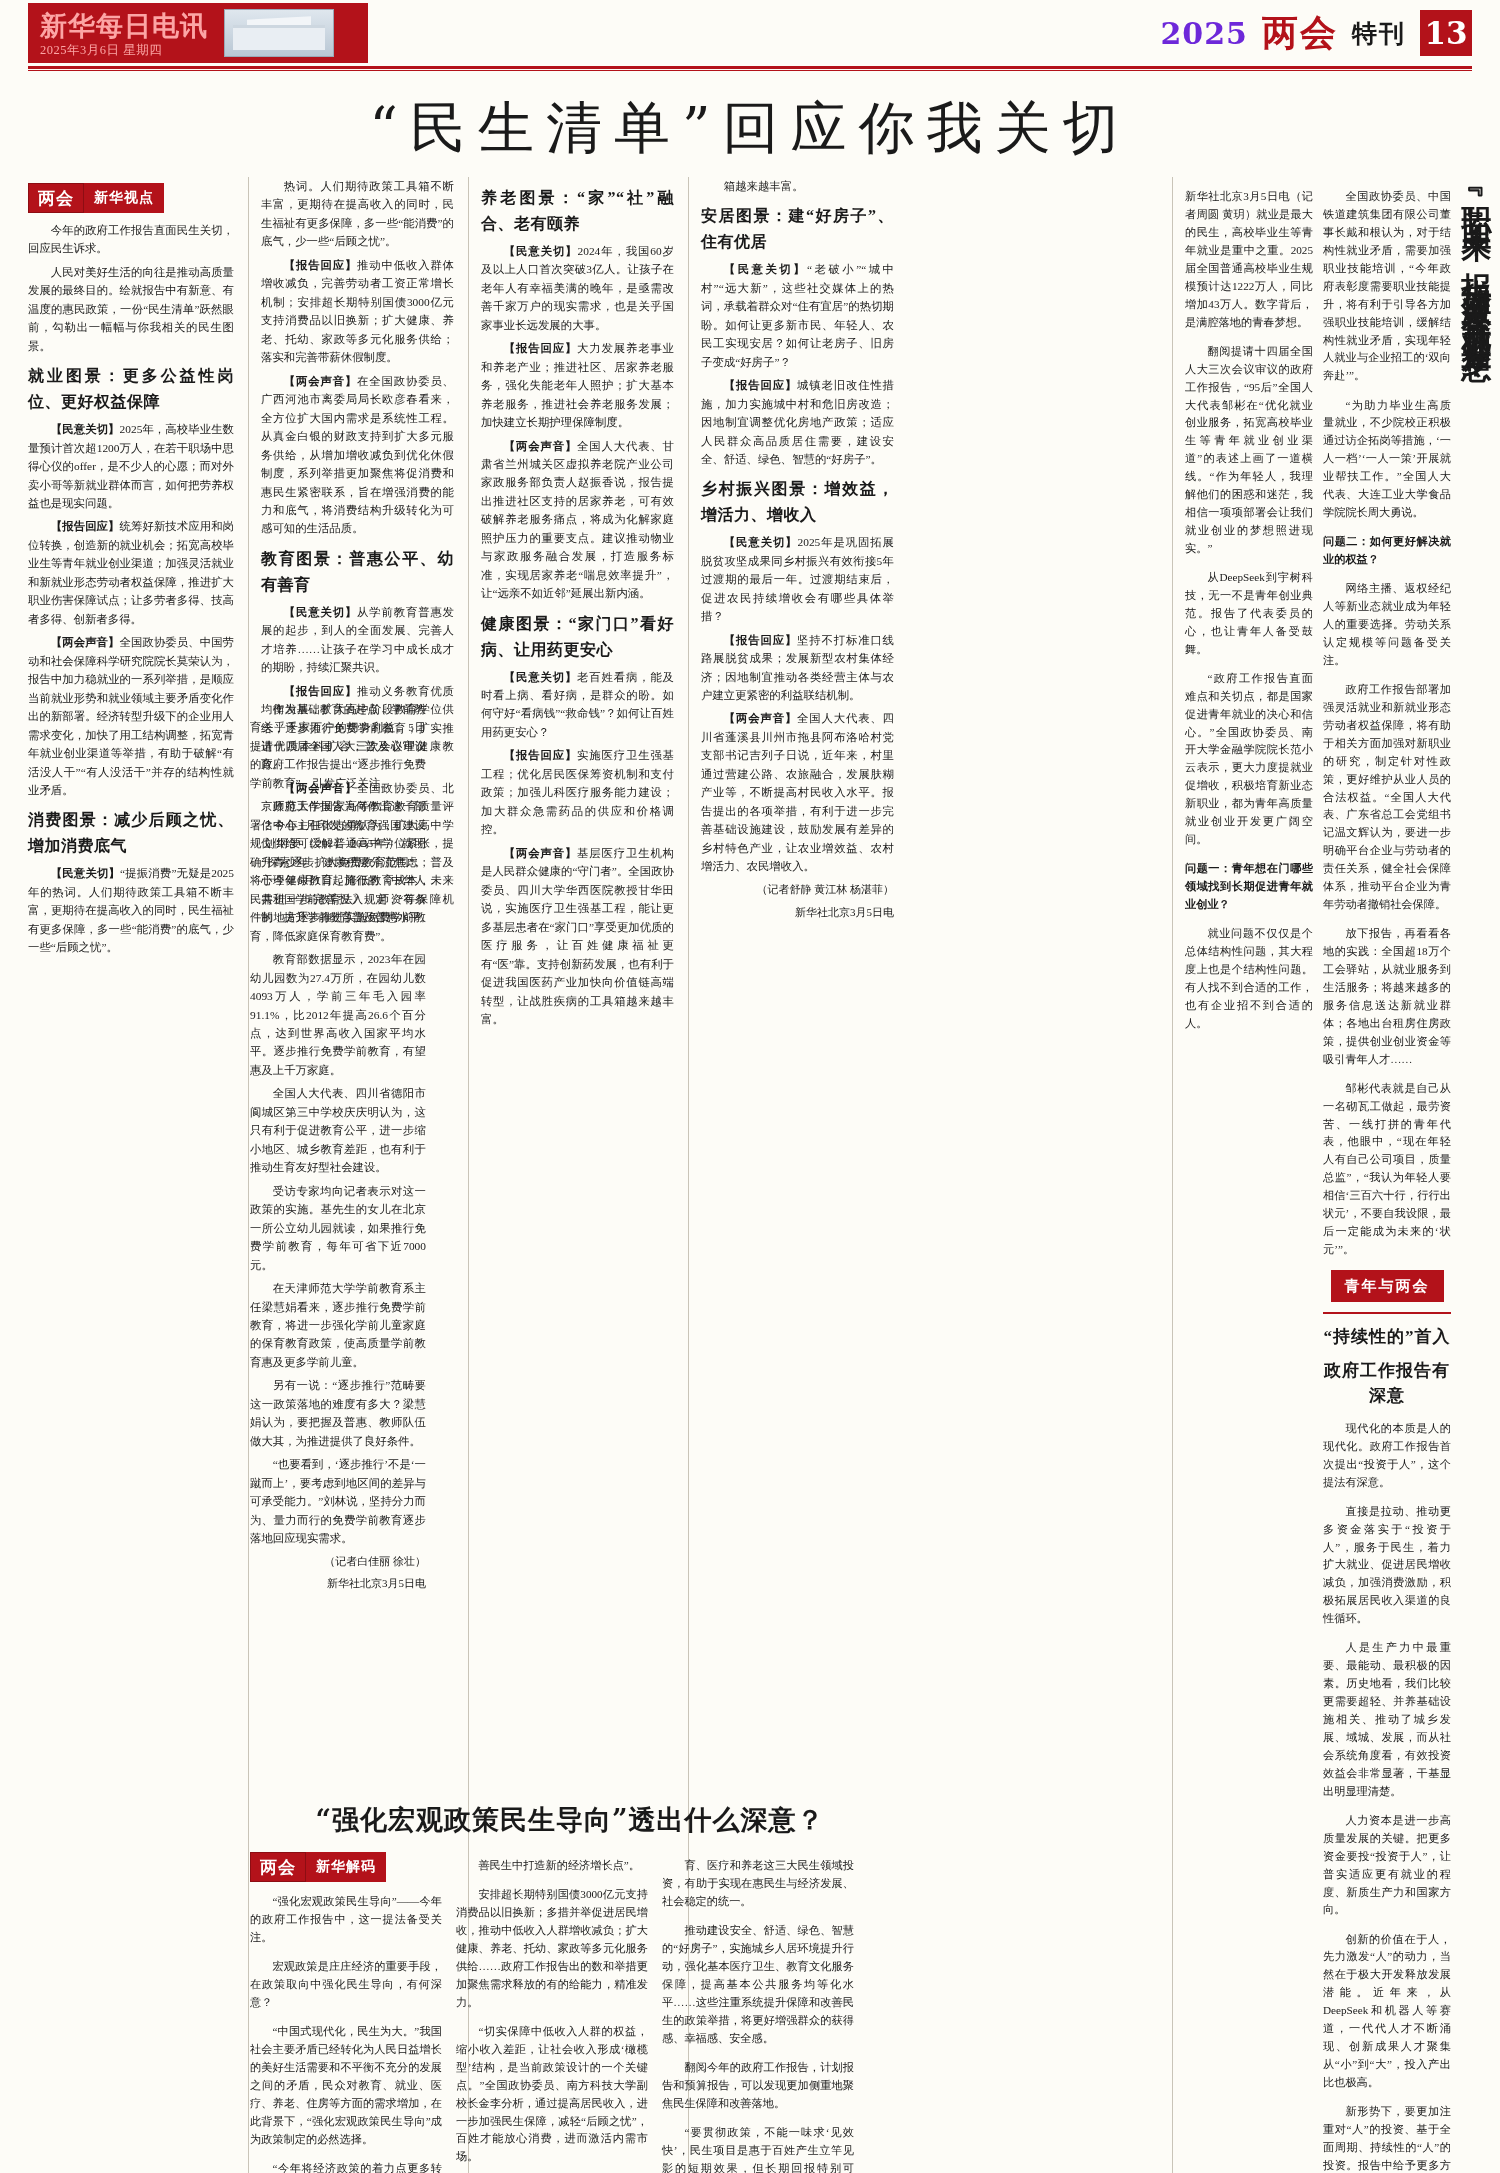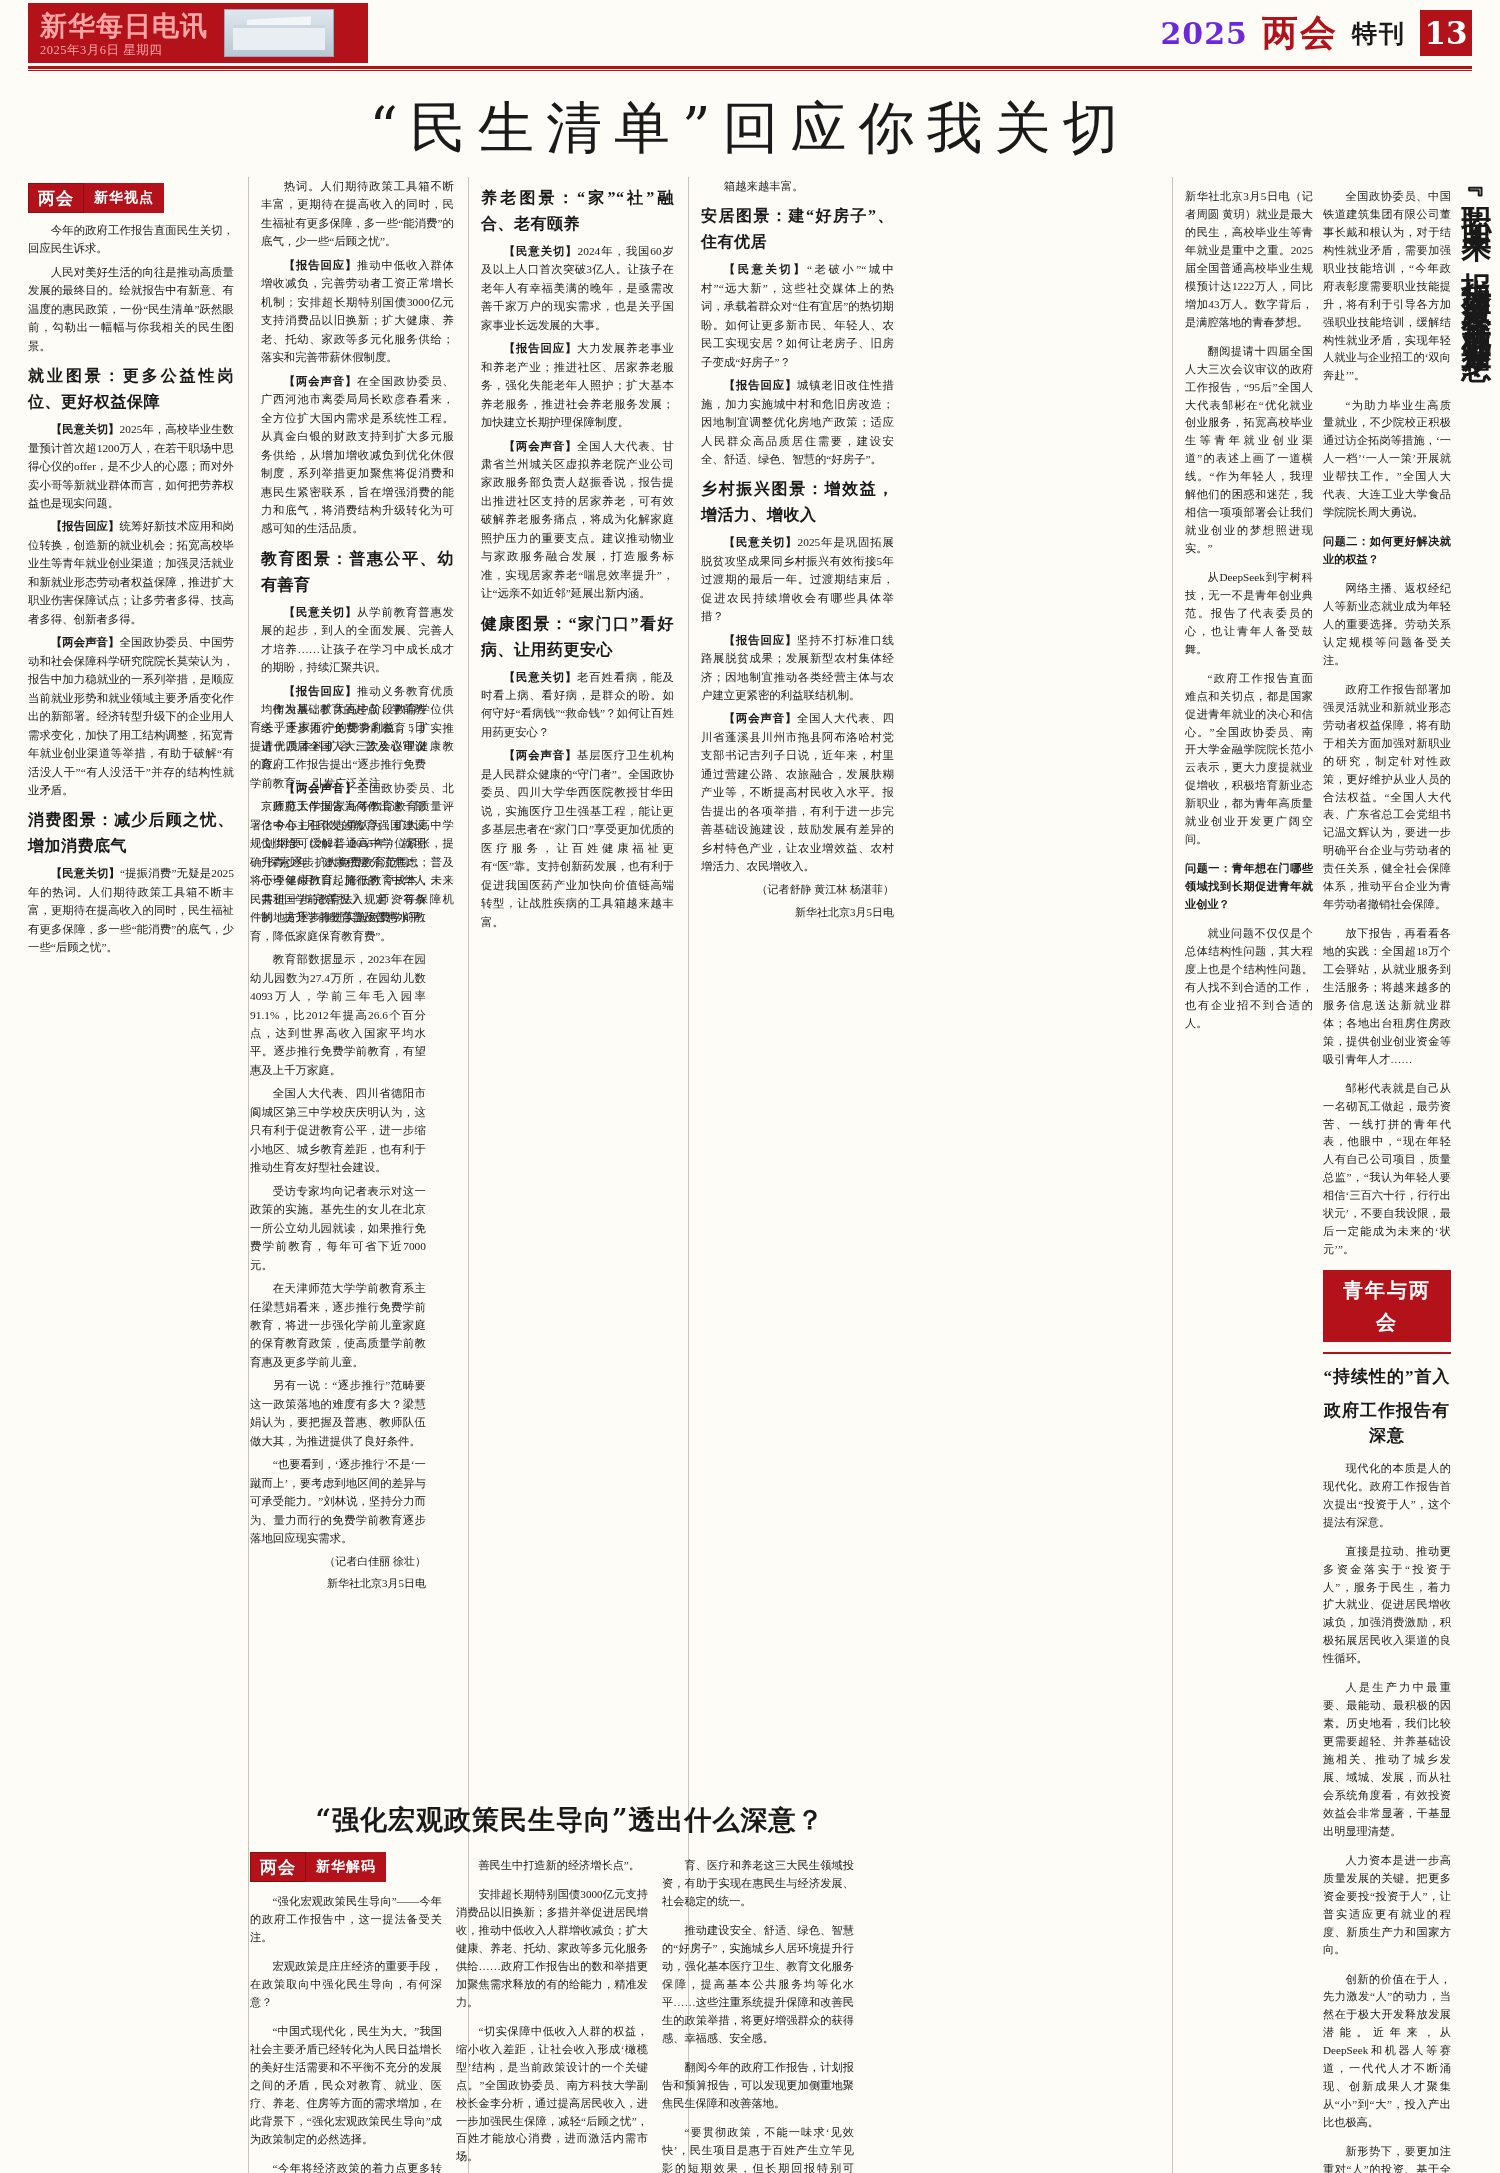--- a/index.html
+++ b/index.html
@@ -103,21 +103,21 @@
     text-align:center; font-size:27px; font-weight:bold; letter-spacing:1px;
     margin:12px 0 8px 0; font-family:"DejaVu Serif",serif;
   }
 
   .bottom-wrap { display:flex; gap:14px; margin-top:6px; }
   .bcol { width:192px; font-size:11.2px; line-height:1.6; text-align:justify; }
   .rtitle-center { text-align:center; font-weight:bold; font-size:17px; letter-spacing:1px; margin:8px 0; line-height:1.5;}
   .hr-red { border-top:2px solid #b3121a; margin:10px 0; }
 
   .badge-sm { display:inline-flex; align-items:center; background:#b3121a; color:#fff;
-    font-weight:bold; font-size:20px; padding:4px 14px; letter-spacing:2px; }
+    font-weight:bold; font-size:15px; padding:4px 14px; letter-spacing:2px; }
   .center { text-align:center; }
   .indent0 { text-indent:0; }
 </style>
 </head>
 <body>
 
 <div class="page">
 
   <div class="masthead">
     <div class="mast-left">
@@ -171,20 +171,21 @@
       </div>
 
       <div class="tcol col vrule" style="padding-left:12px">
         <div class="sec-title">养老图景：“家”“社”融合、老有颐养</div>
         <p><span class="tag">【民意关切】</span><span>2024年，我国60岁及以上人口首次突破3亿人。让孩子在老年人有幸福美满的晚年，是亟需改善千家万户的现实需求，也是关乎国家事业长远发展的大事。</span></p>
         <p><span class="tag">【报告回应】</span><span>大力发展养老事业和养老产业；推进社区、居家养老服务，强化失能老年人照护；扩大基本养老服务，推进社会养老服务发展；加快建立长期护理保障制度。</span></p>
         <p><span class="tag">【两会声音】</span><span>全国人大代表、甘肃省兰州城关区虚拟养老院产业公司家政服务部负责人赵振香说，报告提出推进社区支持的居家养老，可有效破解养老服务痛点，将成为化解家庭照护压力的重要支点。建议推动物业与家政服务融合发展，打造服务标准，实现居家养老“喘息效率提升”，让“远亲不如近邻”延展出新内涵。</span></p>
 
         <div class="sec-title">健康图景：“家门口”看好病、让用药更安心</div>
         <p><span class="tag">【民意关切】</span><span>老百姓看病，能及时看上病、看好病，是群众的盼。如何守好“看病钱”“救命钱”？如何让百姓用药更安心？</span></p>
+        <p><span class="tag">【报告回应】</span><span>实施医疗卫生强基工程；优化居民医保筹资机制和支付政策；加强儿科医疗服务能力建设；加大群众急需药品的供应和价格调控。</span></p>
         <p><span class="tag">【两会声音】</span><span>基层医疗卫生机构是人民群众健康的“守门者”。全国政协委员、四川大学华西医院教授甘华田说，实施医疗卫生强基工程，能让更多基层患者在“家门口”享受更加优质的医疗服务，让百姓健康福祉更有“医”靠。支持创新药发展，也有利于促进我国医药产业加快向价值链高端转型，让战胜疾病的工具箱越来越丰富。</span></p>
       </div>
 
       <div class="tcol col vrule" style="padding-left:12px">
         <p>箱越来越丰富。</p>
         <div class="sec-title">安居图景：建“好房子”、住有优居</div>
         <p><span class="tag">【民意关切】</span><span>“老破小”“城中村”“远大新”，这些社交媒体上的热词，承载着群众对“住有宜居”的热切期盼。如何让更多新市民、年轻人、农民工实现安居？如何让老房子、旧房子变成“好房子”？</span></p>
         <p><span class="tag">【报告回应】</span><span>城镇老旧改住性措施，加力实施城中村和危旧房改造；因地制宜调整优化房地产政策；适应人民群众高品质居住需要，建设安全、舒适、绿色、智慧的“好房子”。</span></p>
 
         <div class="sec-title">乡村振兴图景：增效益，增活力、增收入</div>

